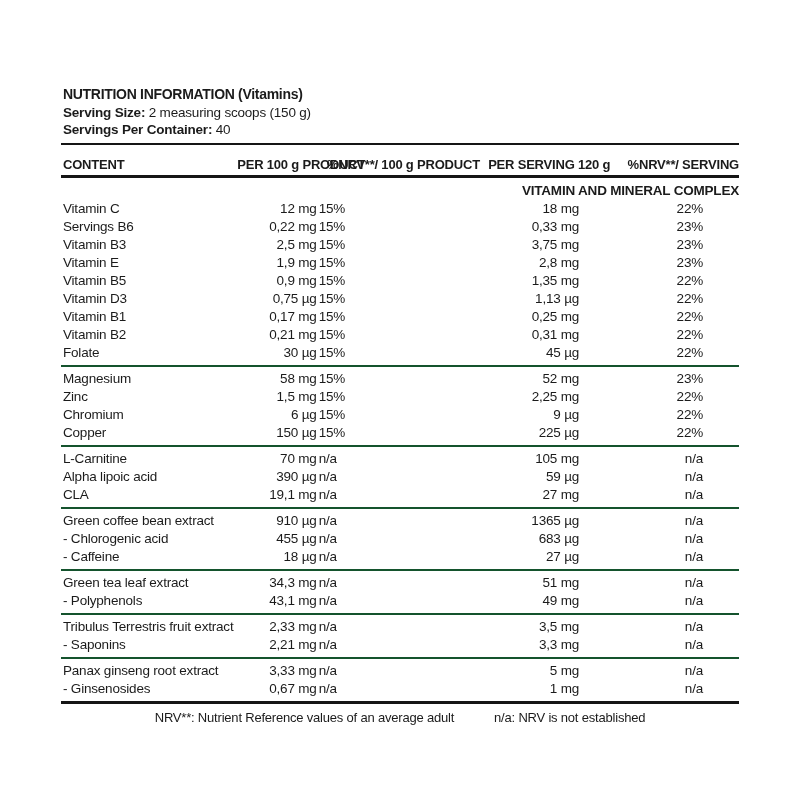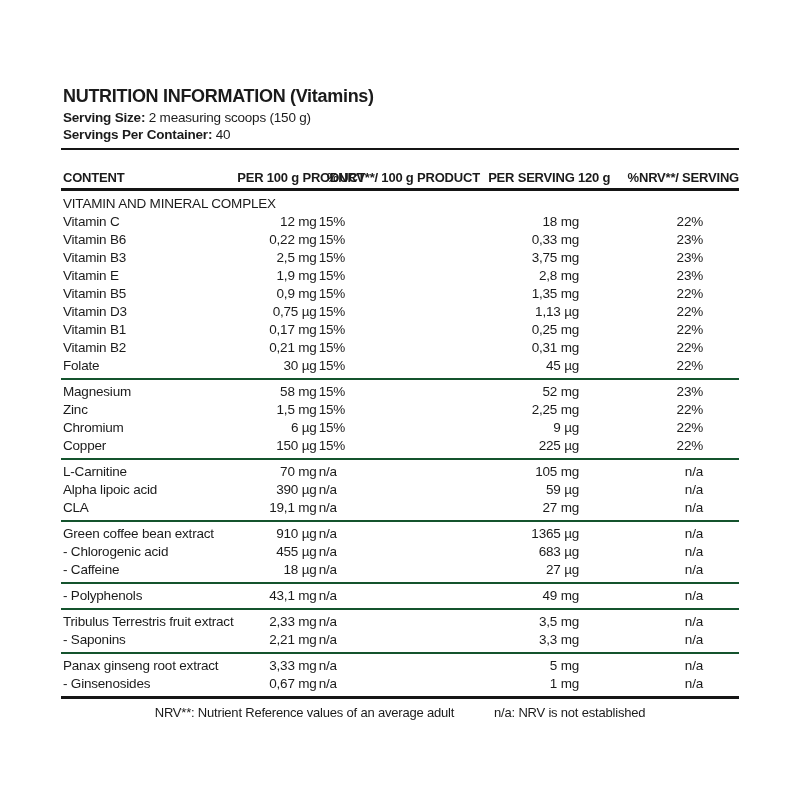--- a/index.html
+++ b/index.html
@@ -9,21 +9,21 @@
     height: 800px;
     background: #ffffff;
     font-family: "Liberation Sans", sans-serif;
     color: #1b1b1b;
   }
   .sheet {
     width: 678px;
     margin: 86px auto 0 auto;
   }
   .title {
-    font-size: 18px;
+    font-size: 14px;
     font-weight: bold;
     letter-spacing: -0.3px;
     margin: 0 0 3px 2px;
     white-space: nowrap;
   }
   .subline {
     font-size: 13.5px;
     letter-spacing: -0.2px;
     margin: 0 0 1px 2px;
     line-height: 16px;
@@ -42,21 +42,21 @@
   }
   col.w0 { width: 26%; }
   col.w1 { width: 12%; }
   col.w2 { width: 25%; }
   col.w3 { width: 14%; }
   col.w4 { width: 23%; }
   thead tr { border-bottom: 3px solid #151515; }
   thead th {
     font-size: 13px;
     font-weight: bold;
-    padding: 20px 0 3px 0;
+    padding: 12px 0 3px 0;
     white-space: nowrap;
     letter-spacing: -0.2px;
   }
   th.h0 { text-align: left;  padding-left: 2px; }
   th.h1 { text-align: center; }
   th.h2 { text-align: center; }
   th.h3 { text-align: center; }
   th.h4 { text-align: right; }
   tbody { border-top: 2px solid #14532d; }
   tbody.first { border-top: none; }
@@ -67,22 +67,22 @@
     overflow: visible;
   }
   tbody tr:first-child td { padding-top: 3px; }
   tbody tr:last-child td  { padding-bottom: 3px; }
   td.c0 { text-align: left;  padding-left: 2px; }
   td.c1 { text-align: right; padding-right: 2px; }
   td.c2 { }
   td.c3 { text-align: right; padding-right: 4px; }
   td.c4 { text-align: right; padding-right: 36px; }
   td.section-heading {
-    font-weight: normal;
-    text-align: left;
+    font-weight: bold;
+    text-align: right;
     padding-left: 2px;
     line-height: 19px;
   }
   .footnotes {
     margin-top: 6px;
     text-align: center;
     font-size: 13px;
     letter-spacing: -0.2px;
   }
   .footnotes span { display: inline-block; }
@@ -118,21 +118,21 @@
           <td colspan="5" class="section-heading">VITAMIN AND MINERAL COMPLEX</td>
         </tr>
         <tr>
           <td class="c0">Vitamin C</td>
           <td class="c1">12 mg</td>
           <td class="c2">15%</td>
           <td class="c3">18 mg</td>
           <td class="c4">22%</td>
         </tr>
         <tr>
-          <td class="c0">Vitamin B6</td>
+          <td class="c0">Servings B6</td>
           <td class="c1">0,22 mg</td>
           <td class="c2">15%</td>
           <td class="c3">0,33 mg</td>
           <td class="c4">23%</td>
         </tr>
         <tr>
           <td class="c0">Vitamin B3</td>
           <td class="c1">2,5 mg</td>
           <td class="c2">15%</td>
           <td class="c3">3,75 mg</td>
@@ -251,20 +251,27 @@
         </tr>
         <tr>
           <td class="c0">- Caffeine</td>
           <td class="c1">18 µg</td>
           <td class="c2">n/a</td>
           <td class="c3">27 µg</td>
           <td class="c4">n/a</td>
         </tr>
       </tbody>
       <tbody>
+        <tr>
+          <td class="c0">Green tea leaf extract</td>
+          <td class="c1">34,3 mg</td>
+          <td class="c2">n/a</td>
+          <td class="c3">51 mg</td>
+          <td class="c4">n/a</td>
+        </tr>
         <tr>
           <td class="c0">- Polyphenols</td>
           <td class="c1">43,1 mg</td>
           <td class="c2">n/a</td>
           <td class="c3">49 mg</td>
           <td class="c4">n/a</td>
         </tr>
       </tbody>
       <tbody>
         <tr>

